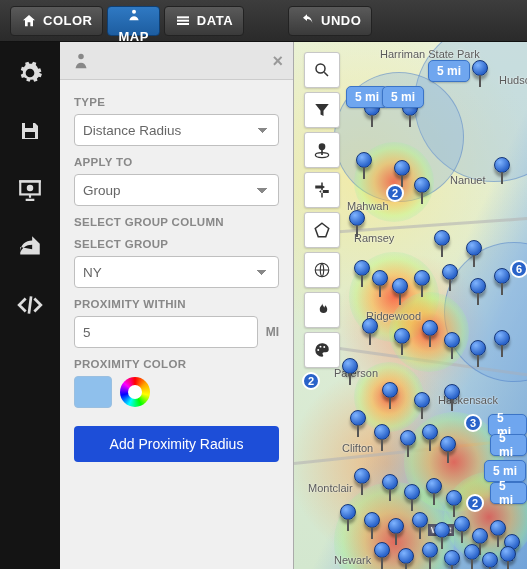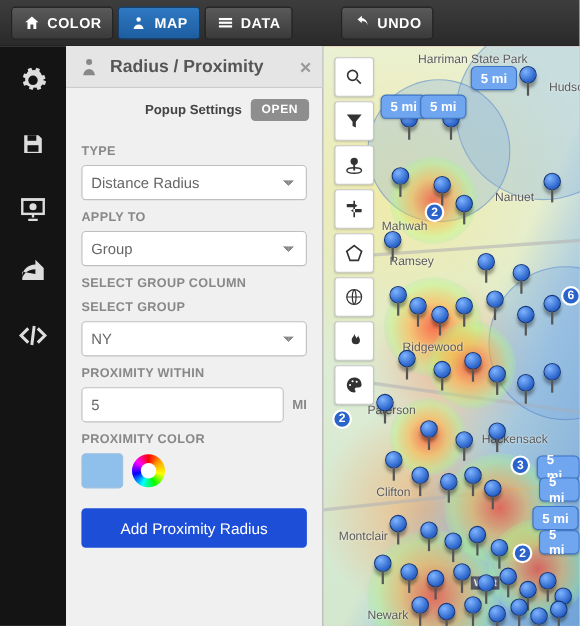--- a/index.html
+++ b/index.html
@@ -14,21 +14,21 @@
     padding: 0 10px; gap: 4px;
   }
   .nav-btn {
     display: inline-flex; align-items: center; gap: 6px;
     height: 30px; padding: 0 10px;
     background: linear-gradient(#5a5a5a,#3a3a3a);
     border: 1px solid #222; border-radius: 4px;
     color: #fff; font-size: 13px; font-weight: 600; letter-spacing: .5px;
     cursor: pointer;
   }
-  .nav-btn.active { background: linear-gradient(#2f79c3,#1d5da0); border-color:#0f3f73; }
+  .nav-btn.active { background: linear-gradient(#2f79c3,#1d5da0); border-color:#0f3f73;flex-direction:column; }
   .nav-btn .ico { width:16px; height:16px; display:inline-flex; align-items:center; justify-content:center; }
   .top-gap { width: 36px; }
 
   
   .rail {
     position: absolute; left:0; top:42px; bottom:0; width:60px;
     background:#141414; display:flex; flex-direction:column; align-items:center;
     padding-top:16px; gap:28px;
   }
   .rail .ritem { width:30px; height:30px; display:flex; align-items:center; justify-content:center; color:#ddd; cursor:pointer;}
@@ -223,30 +223,25 @@
 </div>
 
 <div class="panel">
   <div class="panel-head">
     <span>
       <svg width="22" height="22" viewBox="0 0 24 24" fill="#888">
           <circle cx="12" cy="7" r="3"></circle>
           <path d="M6 20c1-4 3-6 6-6s5 2 6 6z"></path>
         </svg>
     </span>
-    <span>Radius / Proximity</span>
     <span class="close">
       <span>×</span>
     </span>
   </div>
 
-  <div class="panel-sub">
-    <span>Popup Settings</span>
-    <button class="pill">OPEN</button>
-  </div>
 
   <div class="panel-body">
 
     <div class="fld-label">TYPE</div>
     <select class="sel">
       <option>Distance Radius</option>
     </select>
 
     <div class="fld-label">APPLY TO</div>
     <select class="sel">

